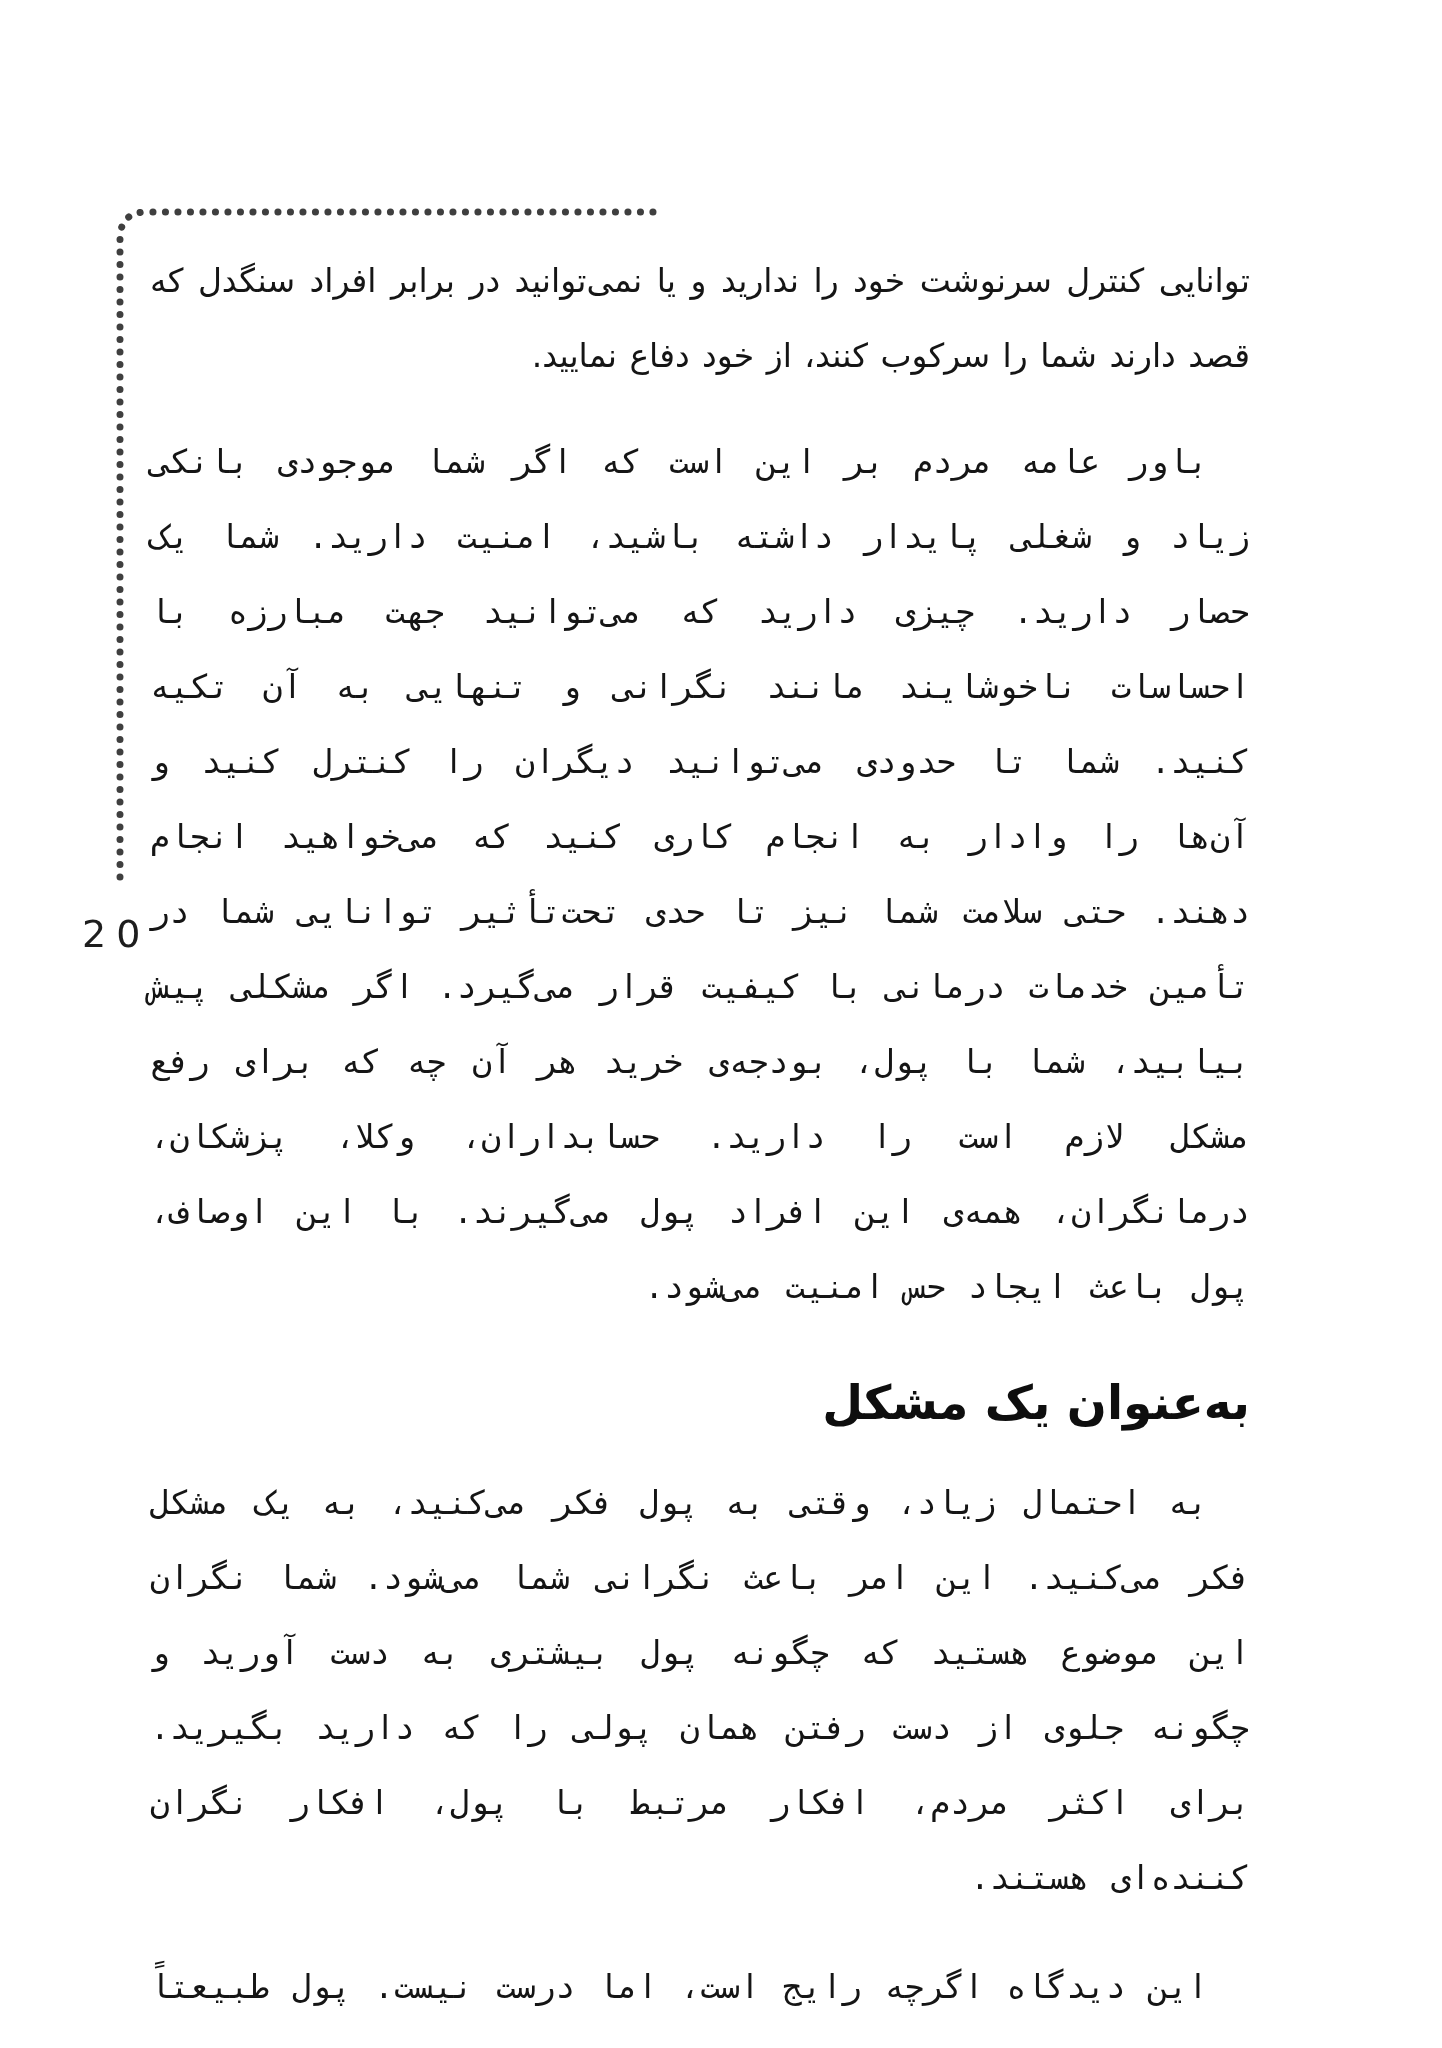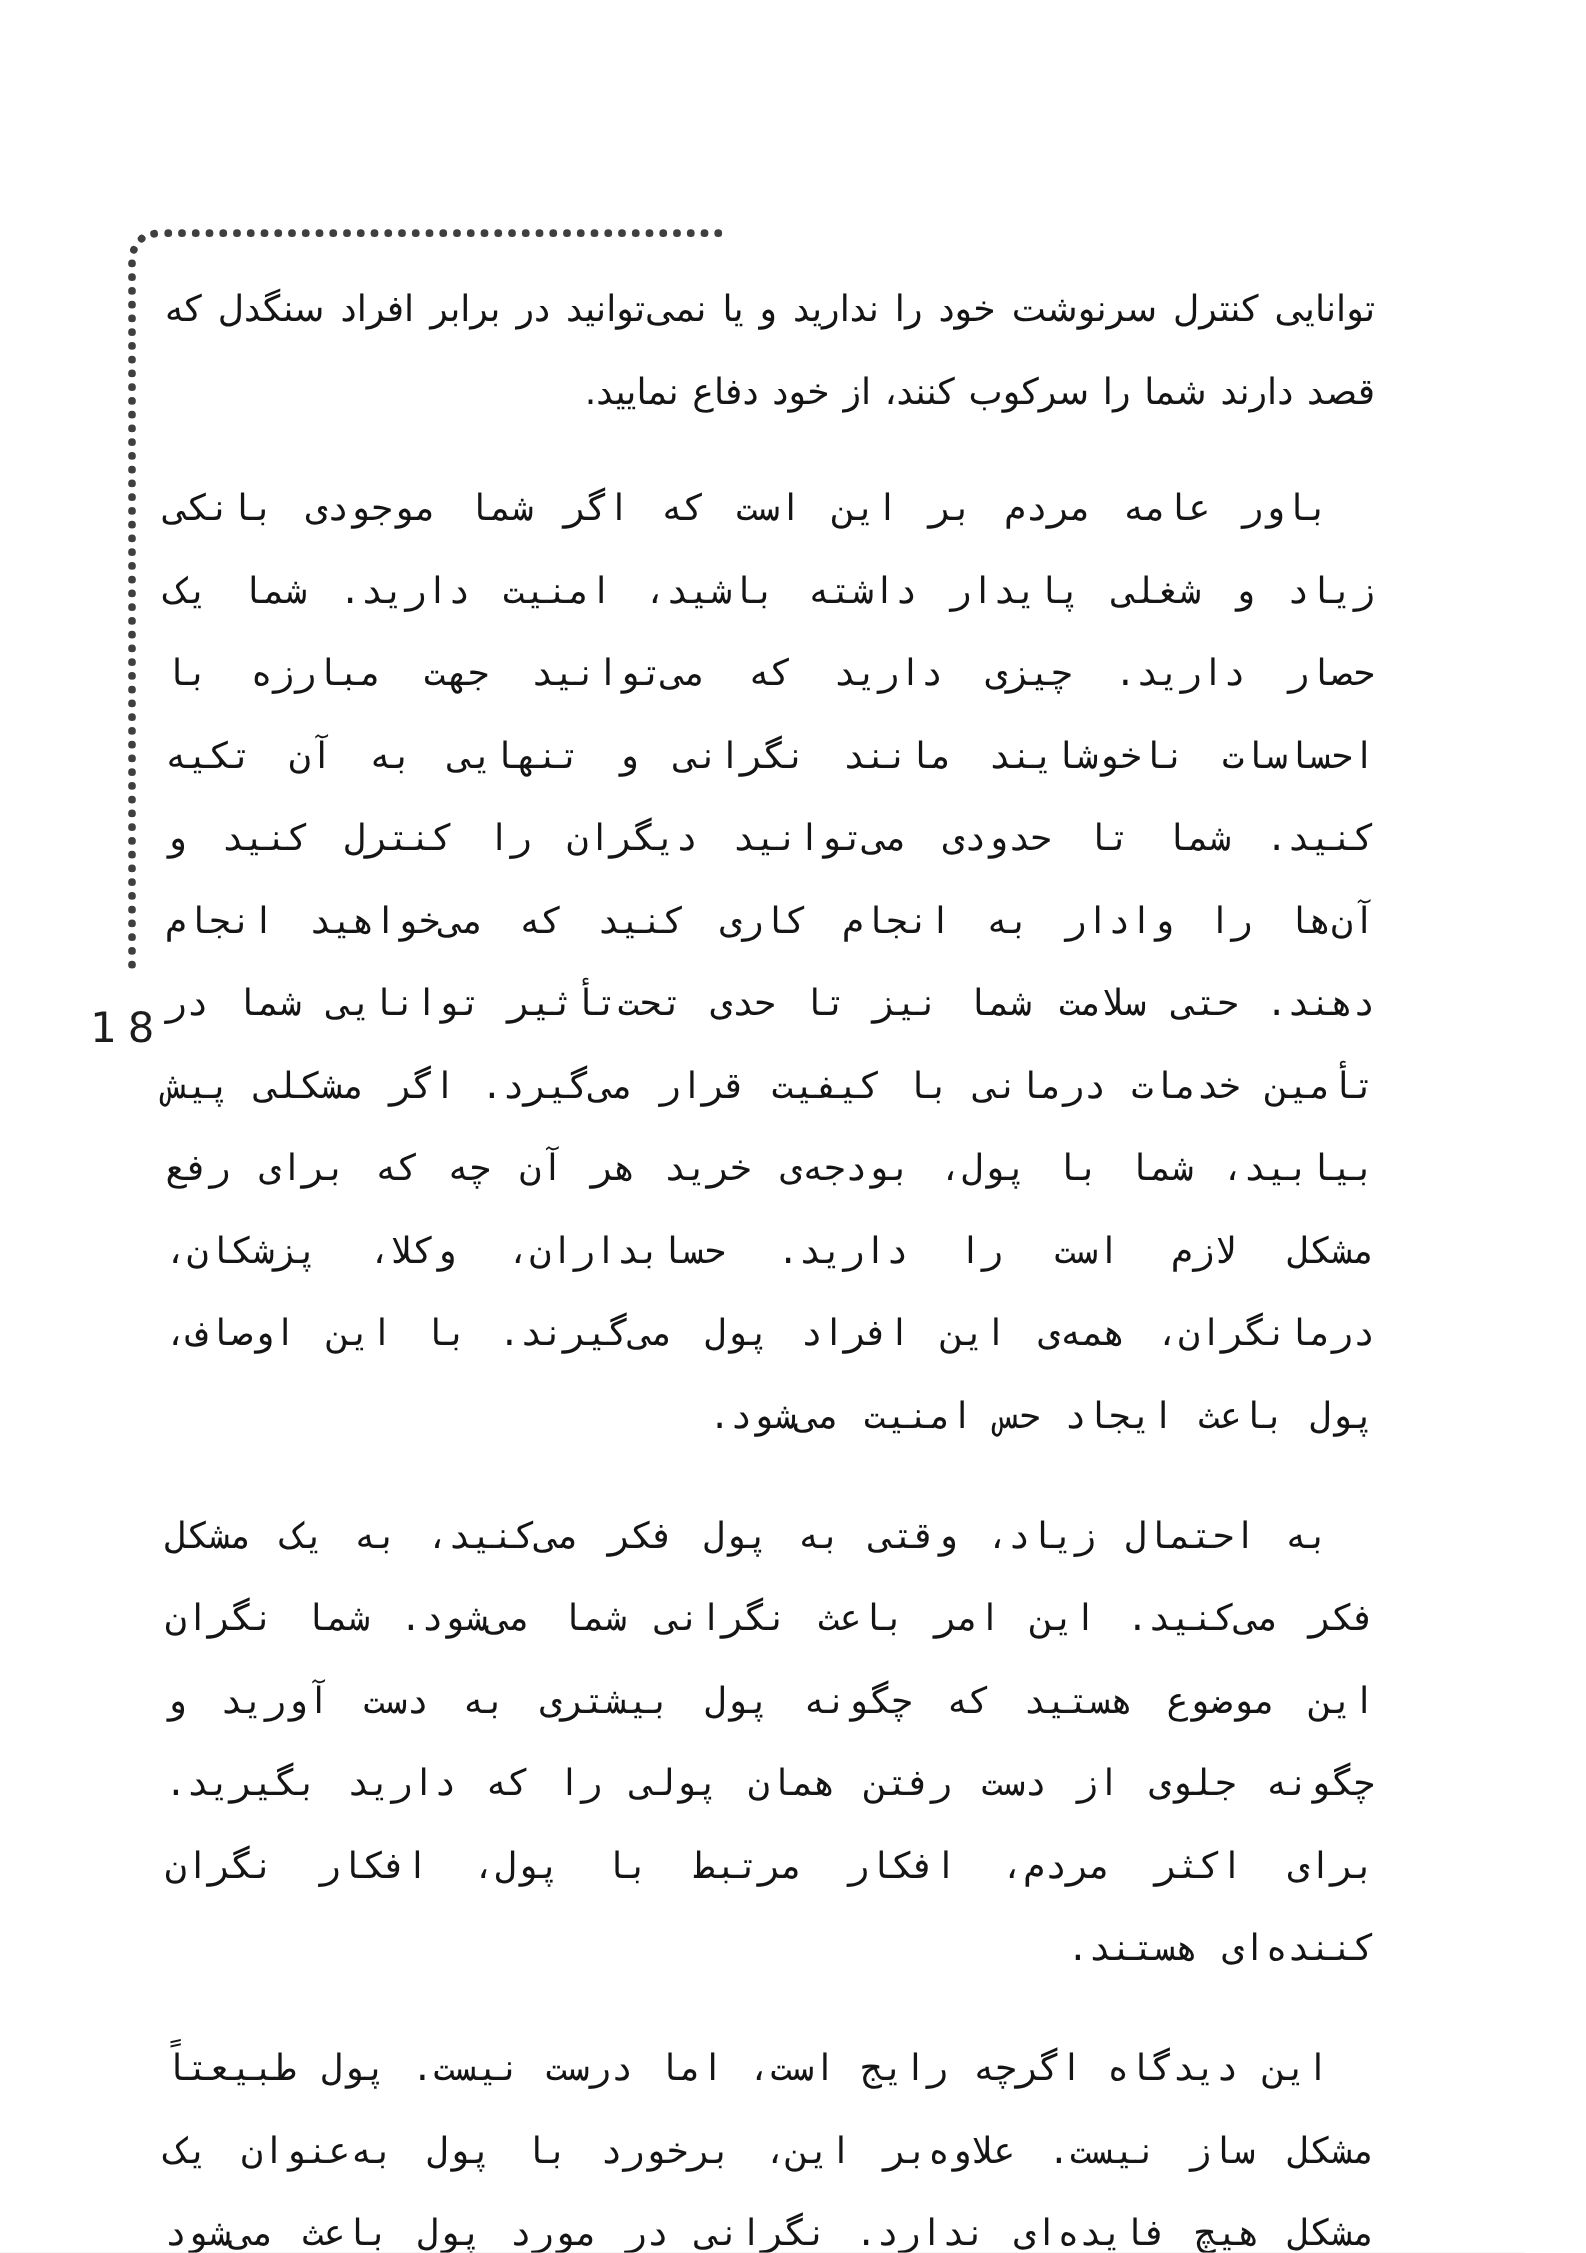--- a/index.html
+++ b/index.html
@@ -75,27 +75,28 @@
 </style>
 </head>
 <body>
 
 <div class="page">
 
   <svg class="border-svg" viewBox="0 0 700 920" aria-hidden="true">
     <path d="M 653 212 L 147 212 Q 120 212 120 239 L 120 878" fill="none" stroke="#3f3f3f" stroke-width="7" stroke-linecap="round" stroke-dasharray="0.1 12.4"></path>
   </svg>
 
-  <div class="page-number">18</div>
+  <div class="page-number">20</div>
 
   <div class="text-column">
 
     <p class="para continuation">توانایی کنترل سرنوشت خود را ندارید و یا نمی‌توانید در برابر افراد سنگدل که قصد دارند شما را سرکوب کنند، از خود دفاع نمایید.</p>
 
     <p class="para indent">باور عامه مردم بر این است که اگر شما موجودی بانکی زیاد و شغلی پایدار داشته باشید، امنیت دارید. شما یک حصار دارید. چیزی دارید که می‌توانید جهت مبارزه با احساسات ناخوشایند مانند نگرانی و تنهایی به آن تکیه کنید. شما تا حدودی می‌توانید دیگران را کنترل کنید و آن‌ها را وادار به انجام کاری کنید که می‌خواهید انجام دهند. حتی سلامت شما نیز تا حدی تحت‌تأثیر توانایی شما در تأمین خدمات درمانی با کیفیت قرار می‌گیرد. اگر مشکلی پیش بیابید، شما با پول، بودجه‌ی خرید هر آن چه که برای رفع مشکل لازم است را دارید. حسابداران، وکلا، پزشکان، درمانگران، همه‌ی این افراد پول می‌گیرند. با این اوصاف، پول باعث ایجاد حس امنیت می‌شود.</p>
 
+    <h2 class="section-heading">به‌عنوان یک مشکل</h2>
 
     <p class="para indent">به احتمال زیاد، وقتی به پول فکر می‌کنید، به یک مشکل فکر می‌کنید. این امر باعث نگرانی شما می‌شود. شما نگران این موضوع هستید که چگونه پول بیشتری به دست آورید و چگونه جلوی از دست رفتن همان پولی را که دارید بگیرید. برای اکثر مردم، افکار مرتبط با پول، افکار نگران کننده‌ای هستند.</p>
 
     <p class="para indent fill-last">این دیدگاه اگرچه رایج است، اما درست نیست. پول طبیعتاً مشکل ساز نیست. علاوه‌بر این، برخورد با پول به‌عنوان یک مشکل هیچ فایده‌ای ندارد. نگرانی در مورد پول باعث می‌شود که شما یک نظام اعتقادی منفی و خود مخرب مبتنی بر حرص و طمع و کمبود ایجاد کنید. این دیدگاه نه تنها نادرست است، بلکه نتیجه‌ی معکوس نیز دارد. تعریف پول به‌عنوان یک مشکل</p>
 
   </div>
 </div>
 
 </body></html>

